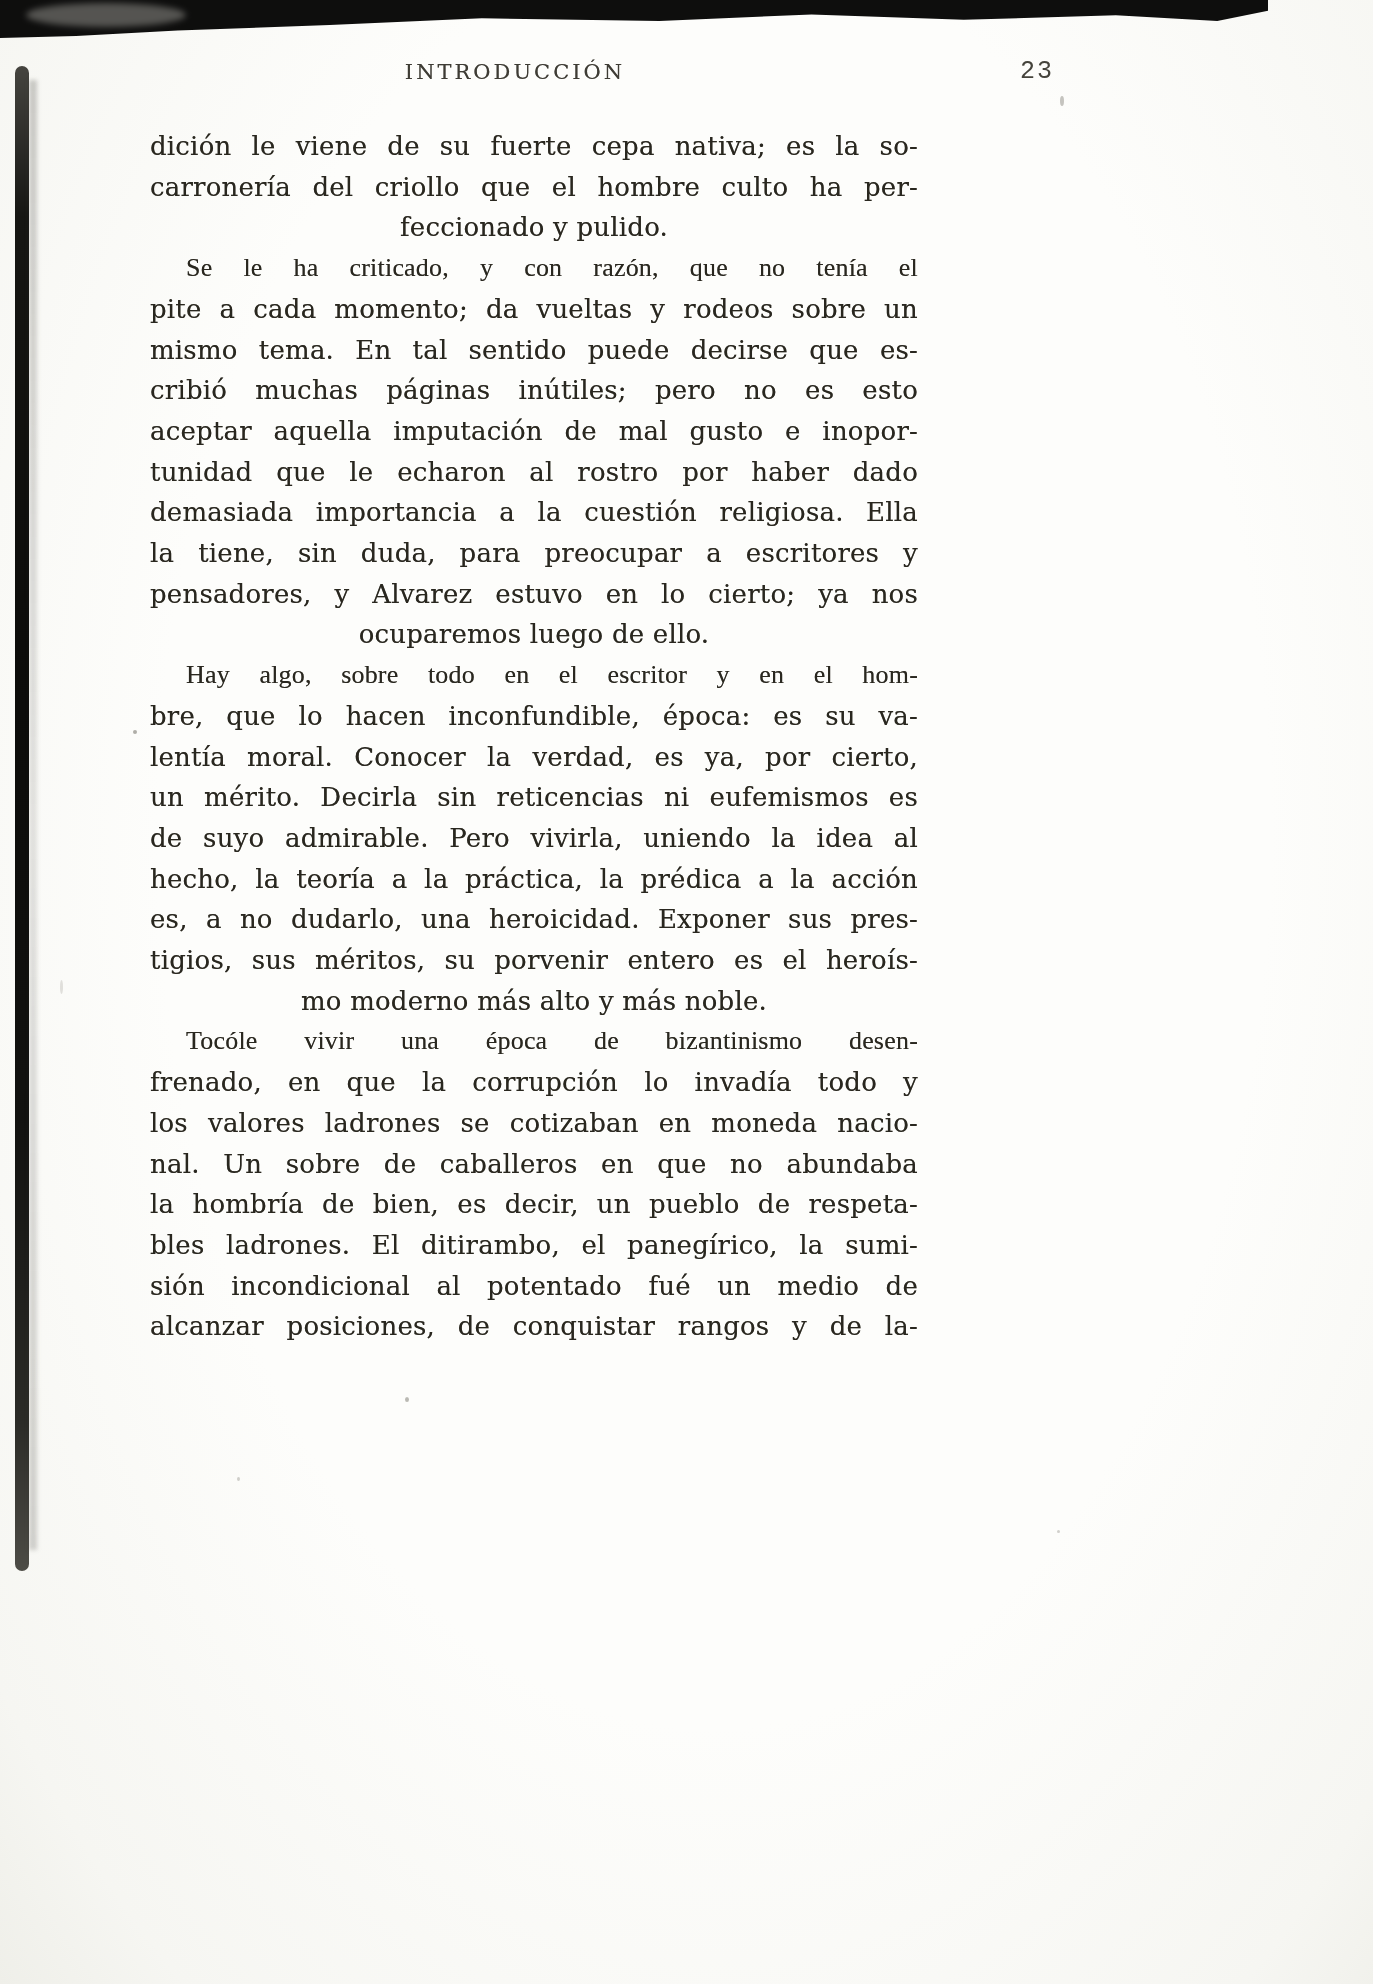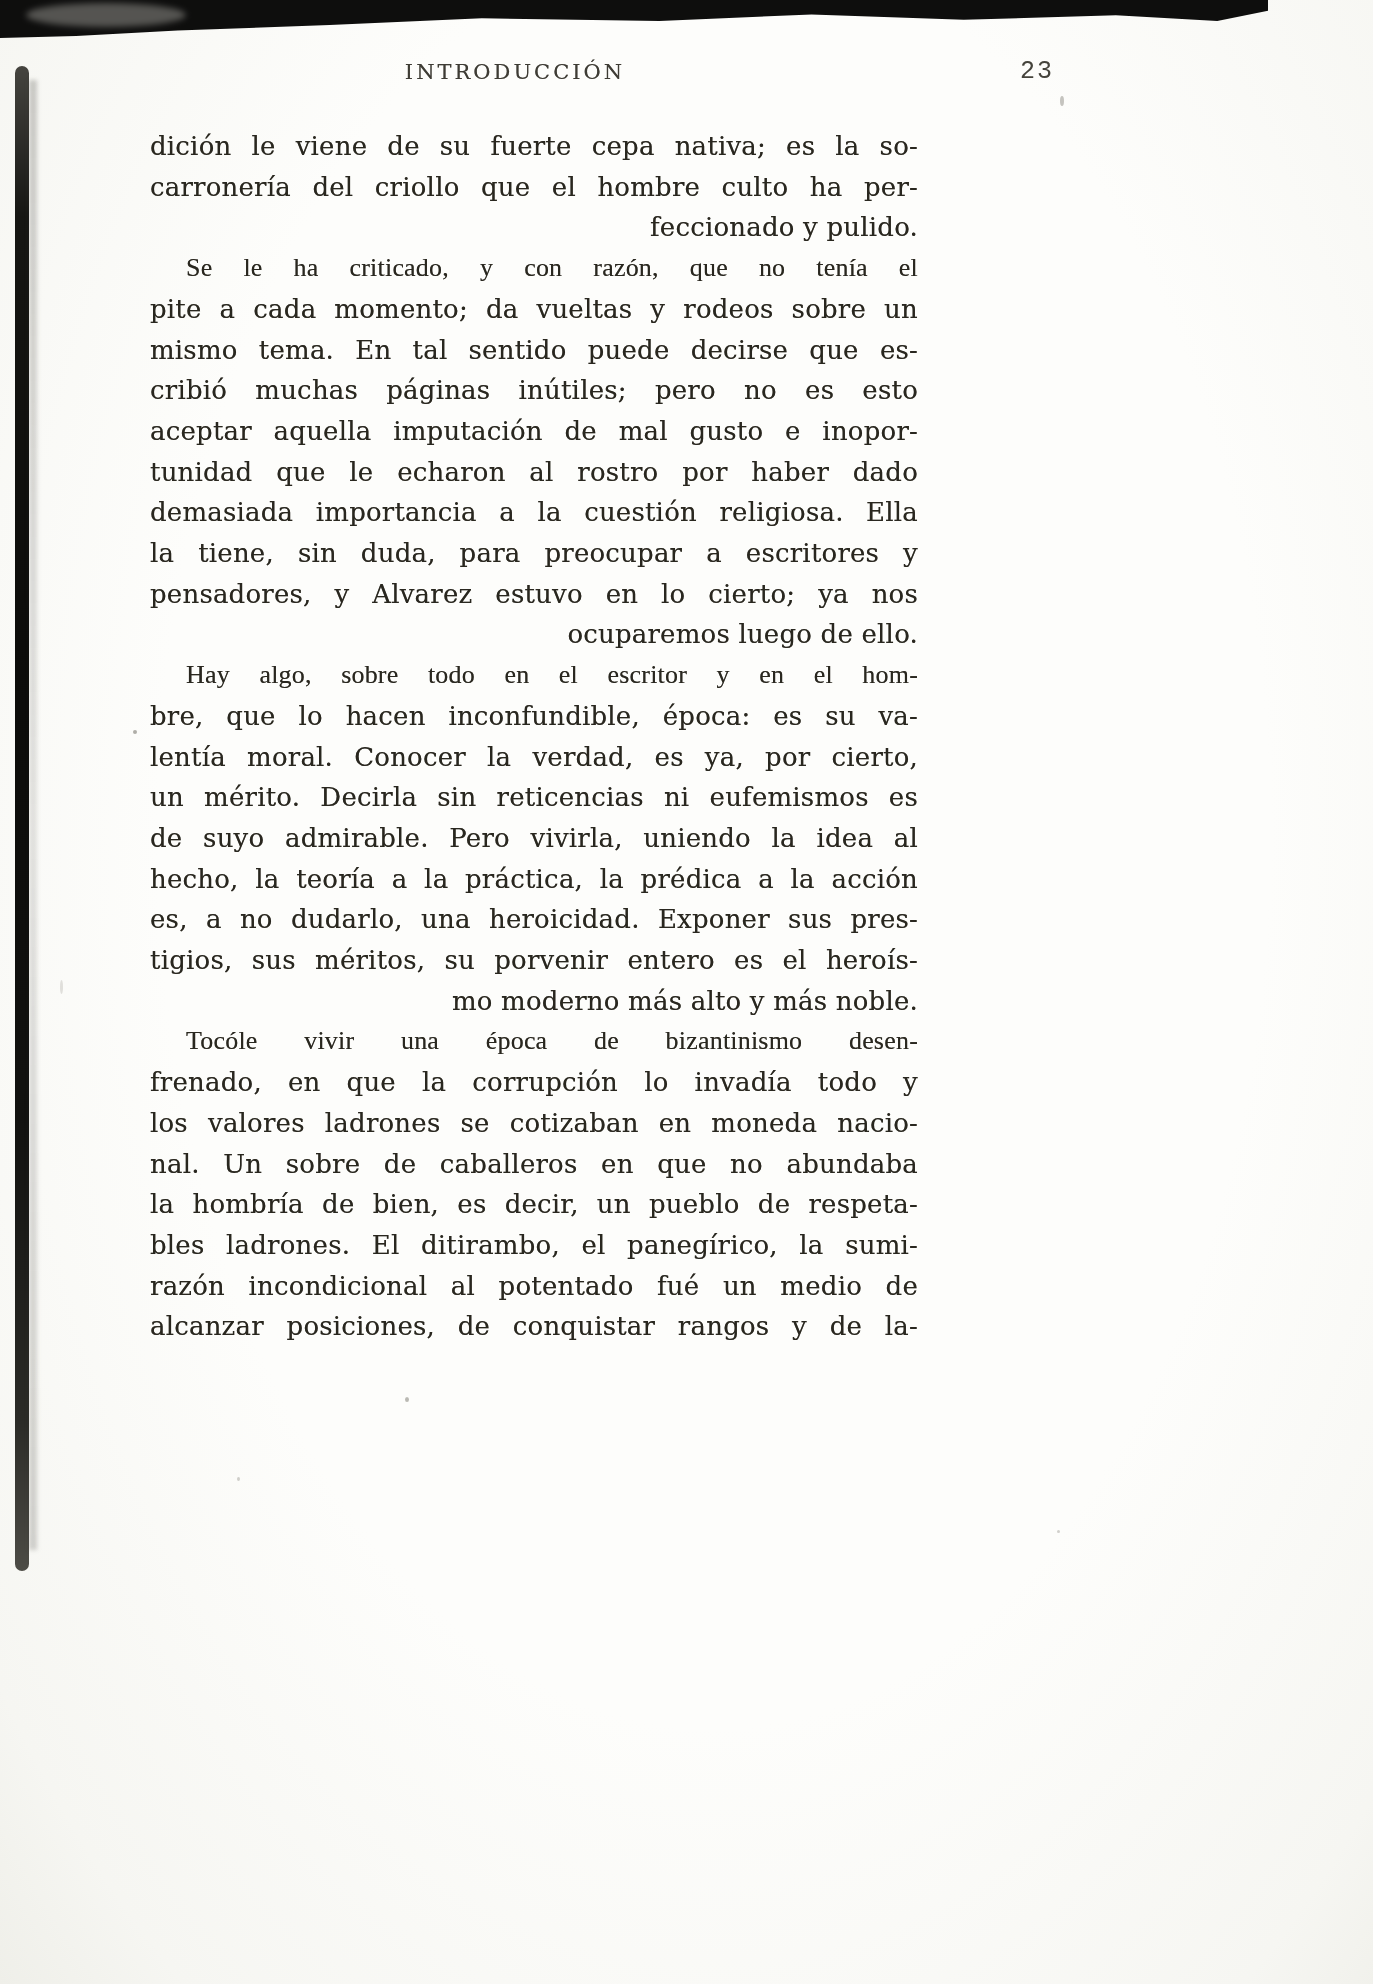--- a/index.html
+++ b/index.html
@@ -50,21 +50,21 @@
   }
 
   
   .text-block {
     position:absolute; top:126px; left:150px; width:768px;
     font-size:26px; line-height:40.7px;
     color:#29271f;
     letter-spacing:.2px;
     text-shadow: 0 0 .5px rgba(45,40,32,.55);
   }
-  .line { text-align:right; }
+  .line { text-align:center; }
   .line.just { text-align:justify; text-align-last:justify; }
   .line.indent { text-indent:36px;font-family:Liberation Serif, serif; }
 </style>
 </head>
 <body>
 
 <div class="page">
 
   <div class="scan-top"></div>
   <div class="scan-top-blob"></div>
@@ -112,18 +112,18 @@
         <div class="line just">tigios, sus méritos, su porvenir entero es el heroís-</div>
         <div class="line">mo moderno más alto y más noble.</div>
       </div>
       <div class="paragraph">
         <div class="line just indent">Tocóle vivir una época de bizantinismo desen-</div>
         <div class="line just">frenado, en que la corrupción lo invadía todo y</div>
         <div class="line just">los valores ladrones se cotizaban en moneda nacio-</div>
         <div class="line just">nal. Un sobre de caballeros en que no abundaba</div>
         <div class="line just">la hombría de bien, es decir, un pueblo de respeta-</div>
         <div class="line just">bles ladrones. El ditirambo, el panegírico, la sumi-</div>
-        <div class="line just">razón incondicional al potentado fué un medio de</div>
+        <div class="line just">sión incondicional al potentado fué un medio de</div>
         <div class="line just">alcanzar posiciones, de conquistar rangos y de la-</div>
       </div>
     </div>
 
 </div>
 
 </body></html>

